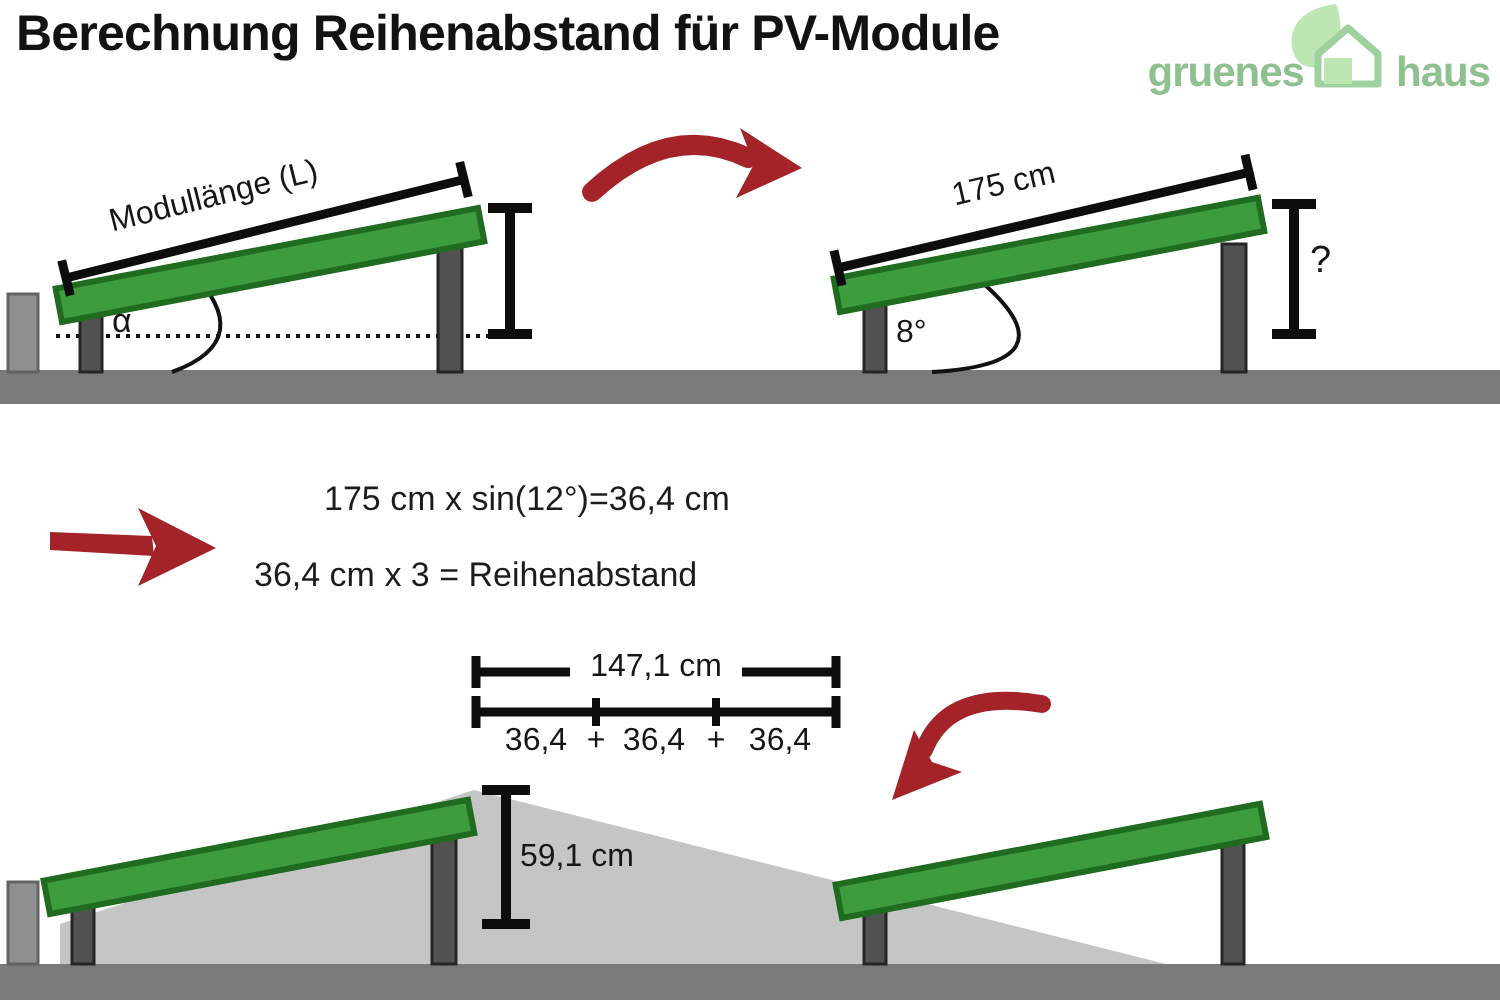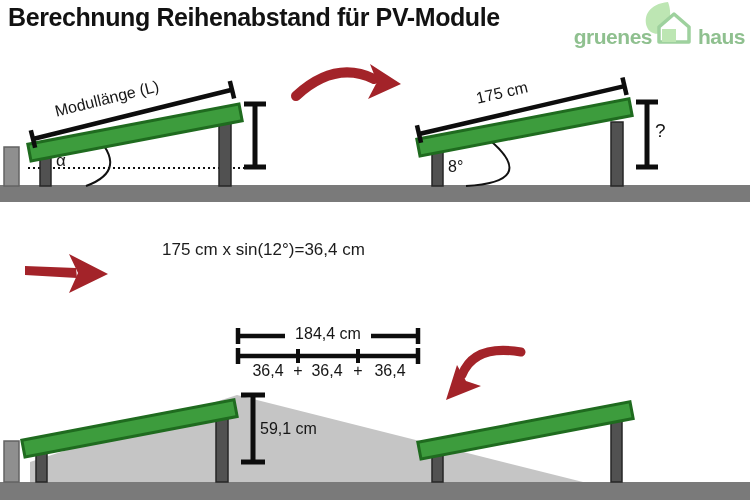--- a/index.html
+++ b/index.html
@@ -139,22 +139,23 @@
   <div class="abs logo-word" id="logo-word2">haus</div>
 
   <div class="abs lbl" id="lbl-modullaenge">Modullänge (L)</div>
   <div class="abs lbl" id="lbl-alpha">α</div>
 
   <div class="abs lbl" id="lbl-175">175 cm</div>
   <div class="abs lbl" id="lbl-12">8°</div>
   <div class="abs lbl" id="lbl-q">?</div>
 
   <div class="abs formula" id="formula1">175 cm x sin(12°)=36,4 cm</div>
+  <div class="abs formula" id="formula2">36,4 cm x 3 = Reihenabstand</div>
 
-  <div class="abs lbl" id="lbl-total">184,4 cm</div>
+  <div class="abs lbl" id="lbl-total">147,1 cm</div>
   <div class="abs lbl seg" id="seg1">36,4</div>
   <div class="abs lbl seg" id="plus1">+</div>
   <div class="abs lbl seg" id="seg2">36,4</div>
   <div class="abs lbl seg" id="plus2">+</div>
   <div class="abs lbl seg" id="seg3">36,4</div>
   <div class="abs lbl" id="lbl-h364">59,1 cm</div>
 
 </div>
 
 </body></html>

